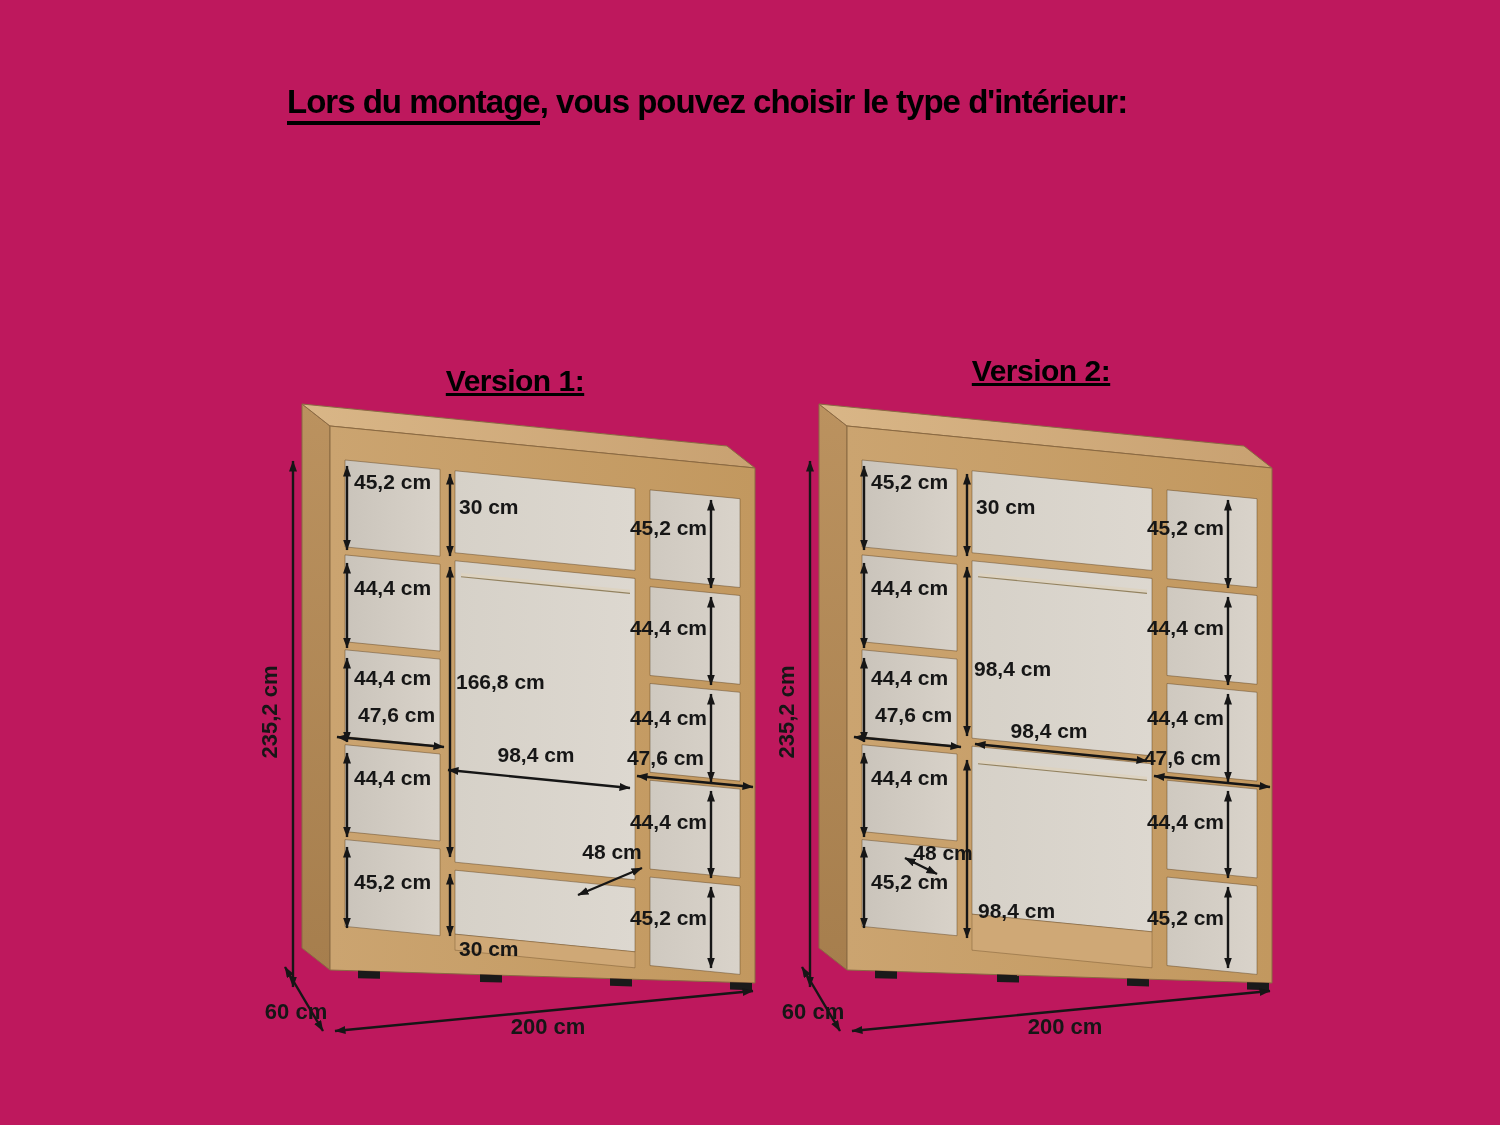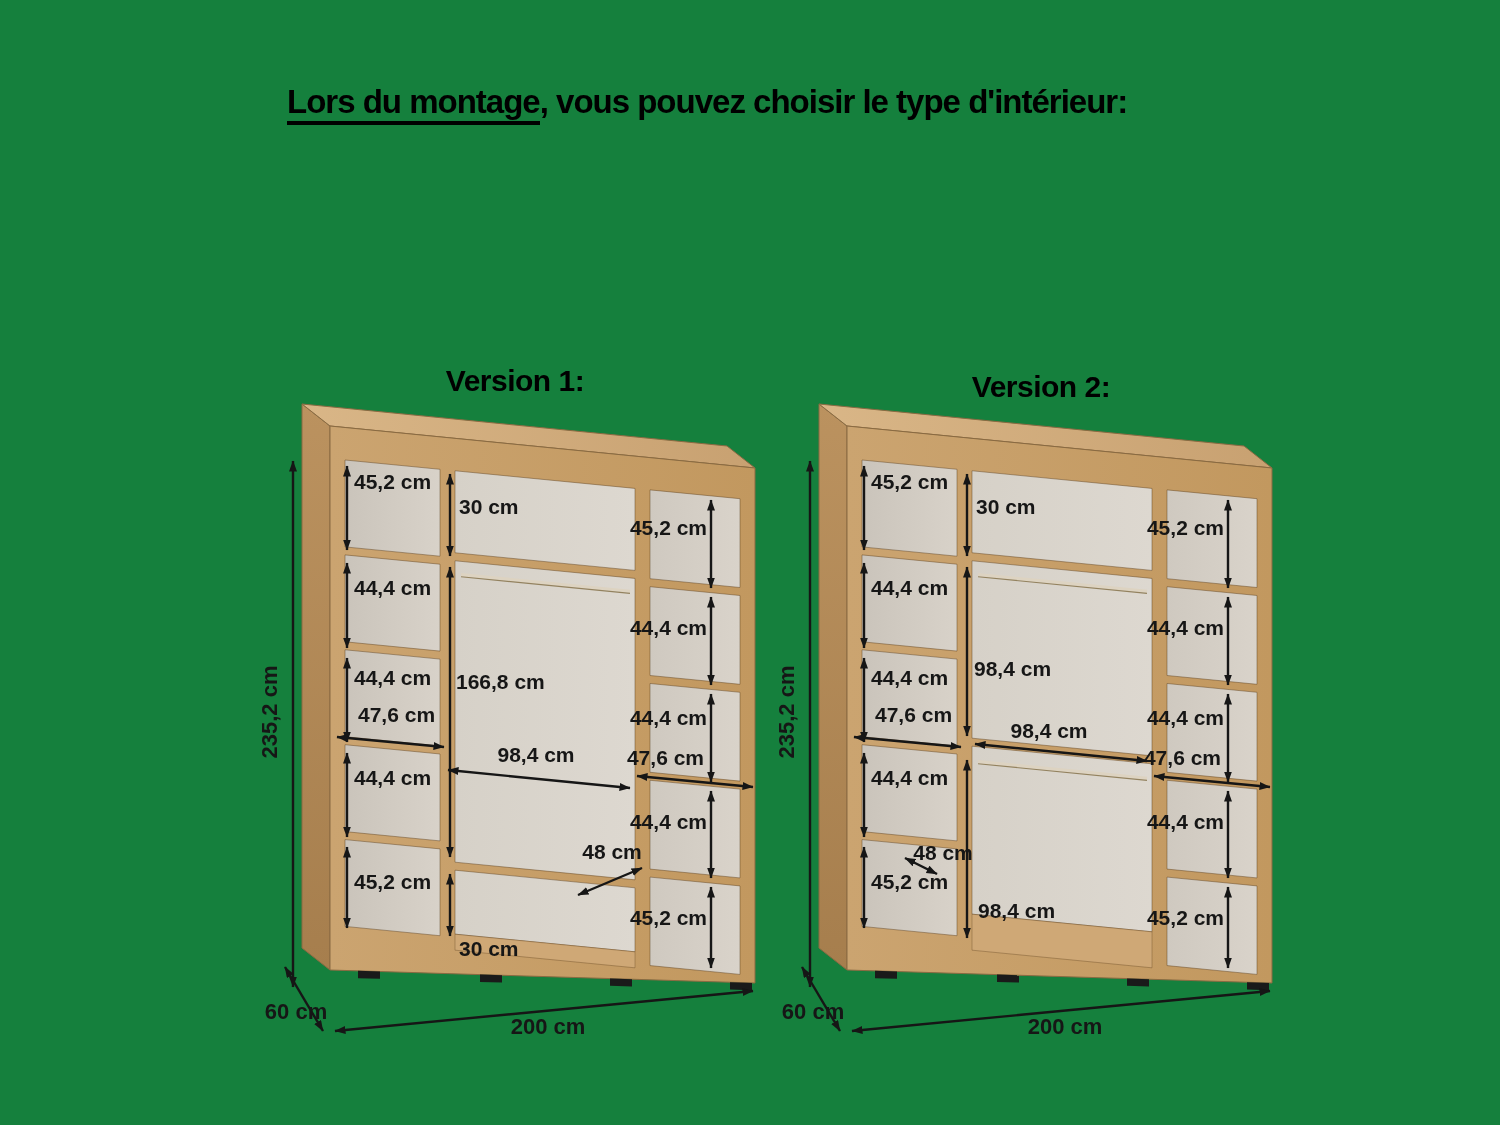--- a/index.html
+++ b/index.html
@@ -1,38 +1,38 @@
 <!DOCTYPE html>
 <html><head>
 <meta charset="utf-8">
 <style>
   html,body{margin:0;padding:0;background:#ffffff;}
-  .canvas{position:relative;width:1500px;height:1125px;background:#15803d;overflow:hidden;
+  .canvas{position:relative;width:1500px;height:1125px;background:#be185d;overflow:hidden;
           font-family:"Liberation Sans",sans-serif;color:#000;}
   .header{position:absolute;left:287px;top:74px;width:945px;font-size:33px;font-weight:700;
           line-height:55px;letter-spacing:-1px;}
   .header p{margin:0;}
   .u{border-bottom:4px solid #000;padding-bottom:1px;}
   .vtitle{position:absolute;transform:translateX(-50%);font-size:30px;font-weight:700;
-          letter-spacing:-0.5px;white-space:nowrap;}
+          letter-spacing:-0.5px;white-space:nowrap;text-decoration:underline;}
   .wsvg{position:absolute;}
   text.dim{font-family:"Liberation Sans",sans-serif;font-weight:700;font-size:21px;fill:#161616;}
   text.dimbig{font-size:22px;}
 </style>
 </head>
 <body>
 
 <div class="canvas">
 
   <div class="header">
     <p><span class="u">Lors du montage</span><span>, vous pouvez choisir le type d'intérieur:</span></p>
   </div>
 
   <div class="vtitle" style="left:515px;top:364px">Version 1:</div>
-  <div class="vtitle" style="left:1041px;top:370px">Version 2:</div>
+  <div class="vtitle" style="left:1041px;top:354px">Version 2:</div>
 
   <svg id="w1" class="wsvg" style="left:255px;top:390px" width="510" height="665" viewBox="-25 0 510 665">
       <defs>
         <linearGradient id="w1-wf" x1="0" y1="0" x2="1" y2="0">
           <stop offset="0%" stop-color="#cba470"></stop>
           <stop offset="100%" stop-color="#c2985f"></stop>
         </linearGradient>
         <linearGradient id="w1-wt" x1="0" y1="0" x2="1" y2="0">
           <stop offset="0%" stop-color="#d9b687"></stop>
           <stop offset="100%" stop-color="#c8a171"></stop>

